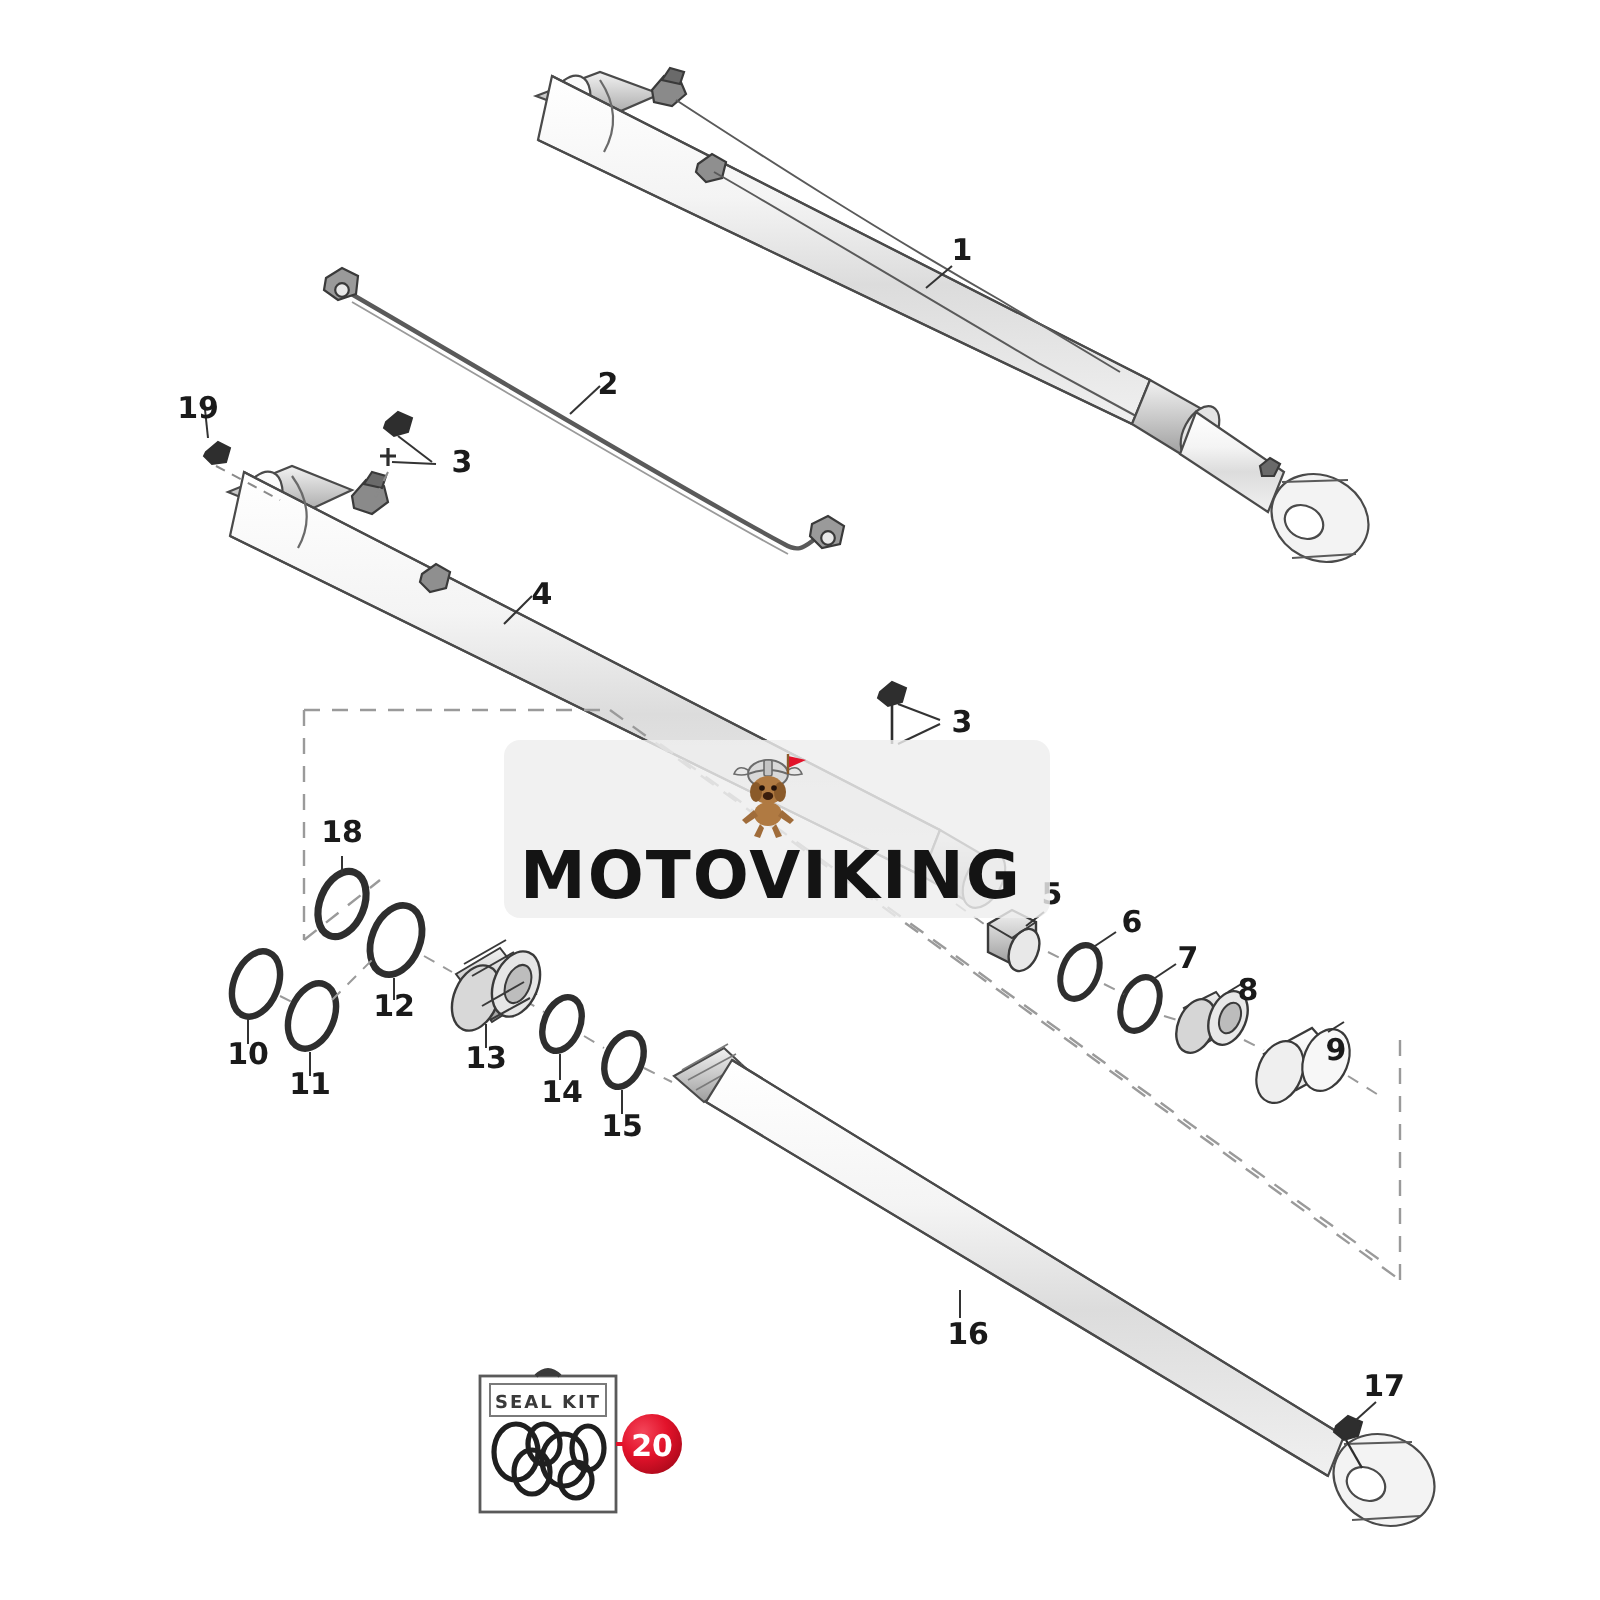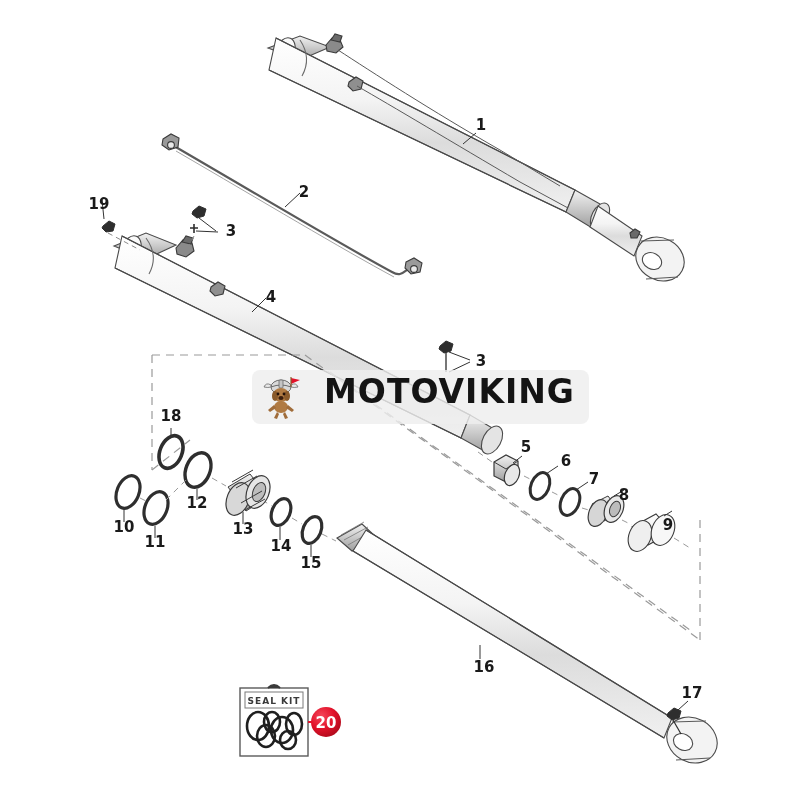--- a/index.html
+++ b/index.html
@@ -47,25 +47,27 @@
     font-size: 15px;
     fill: #ffffff;
   }
 
   
   #watermark {
     position: absolute;
     left: 252px;
     top: 370px;
     display: flex;
-    gap: 20px;
+    align-items: center;
+    gap: 2px;
     padding: 5px 14px 5px 8px;
     background: rgba(238,238,238,0.82);
     border-radius: 8px;
     pointer-events: none;
+    flex-direction: column;
   }
   #watermark .wm-text {
     font-family: "DejaVu Sans", sans-serif;
     font-weight: bold;
     font-size: 33px;
     letter-spacing: 1px;
     color: #141414;
     line-height: 1;
     white-space: nowrap;
   }

